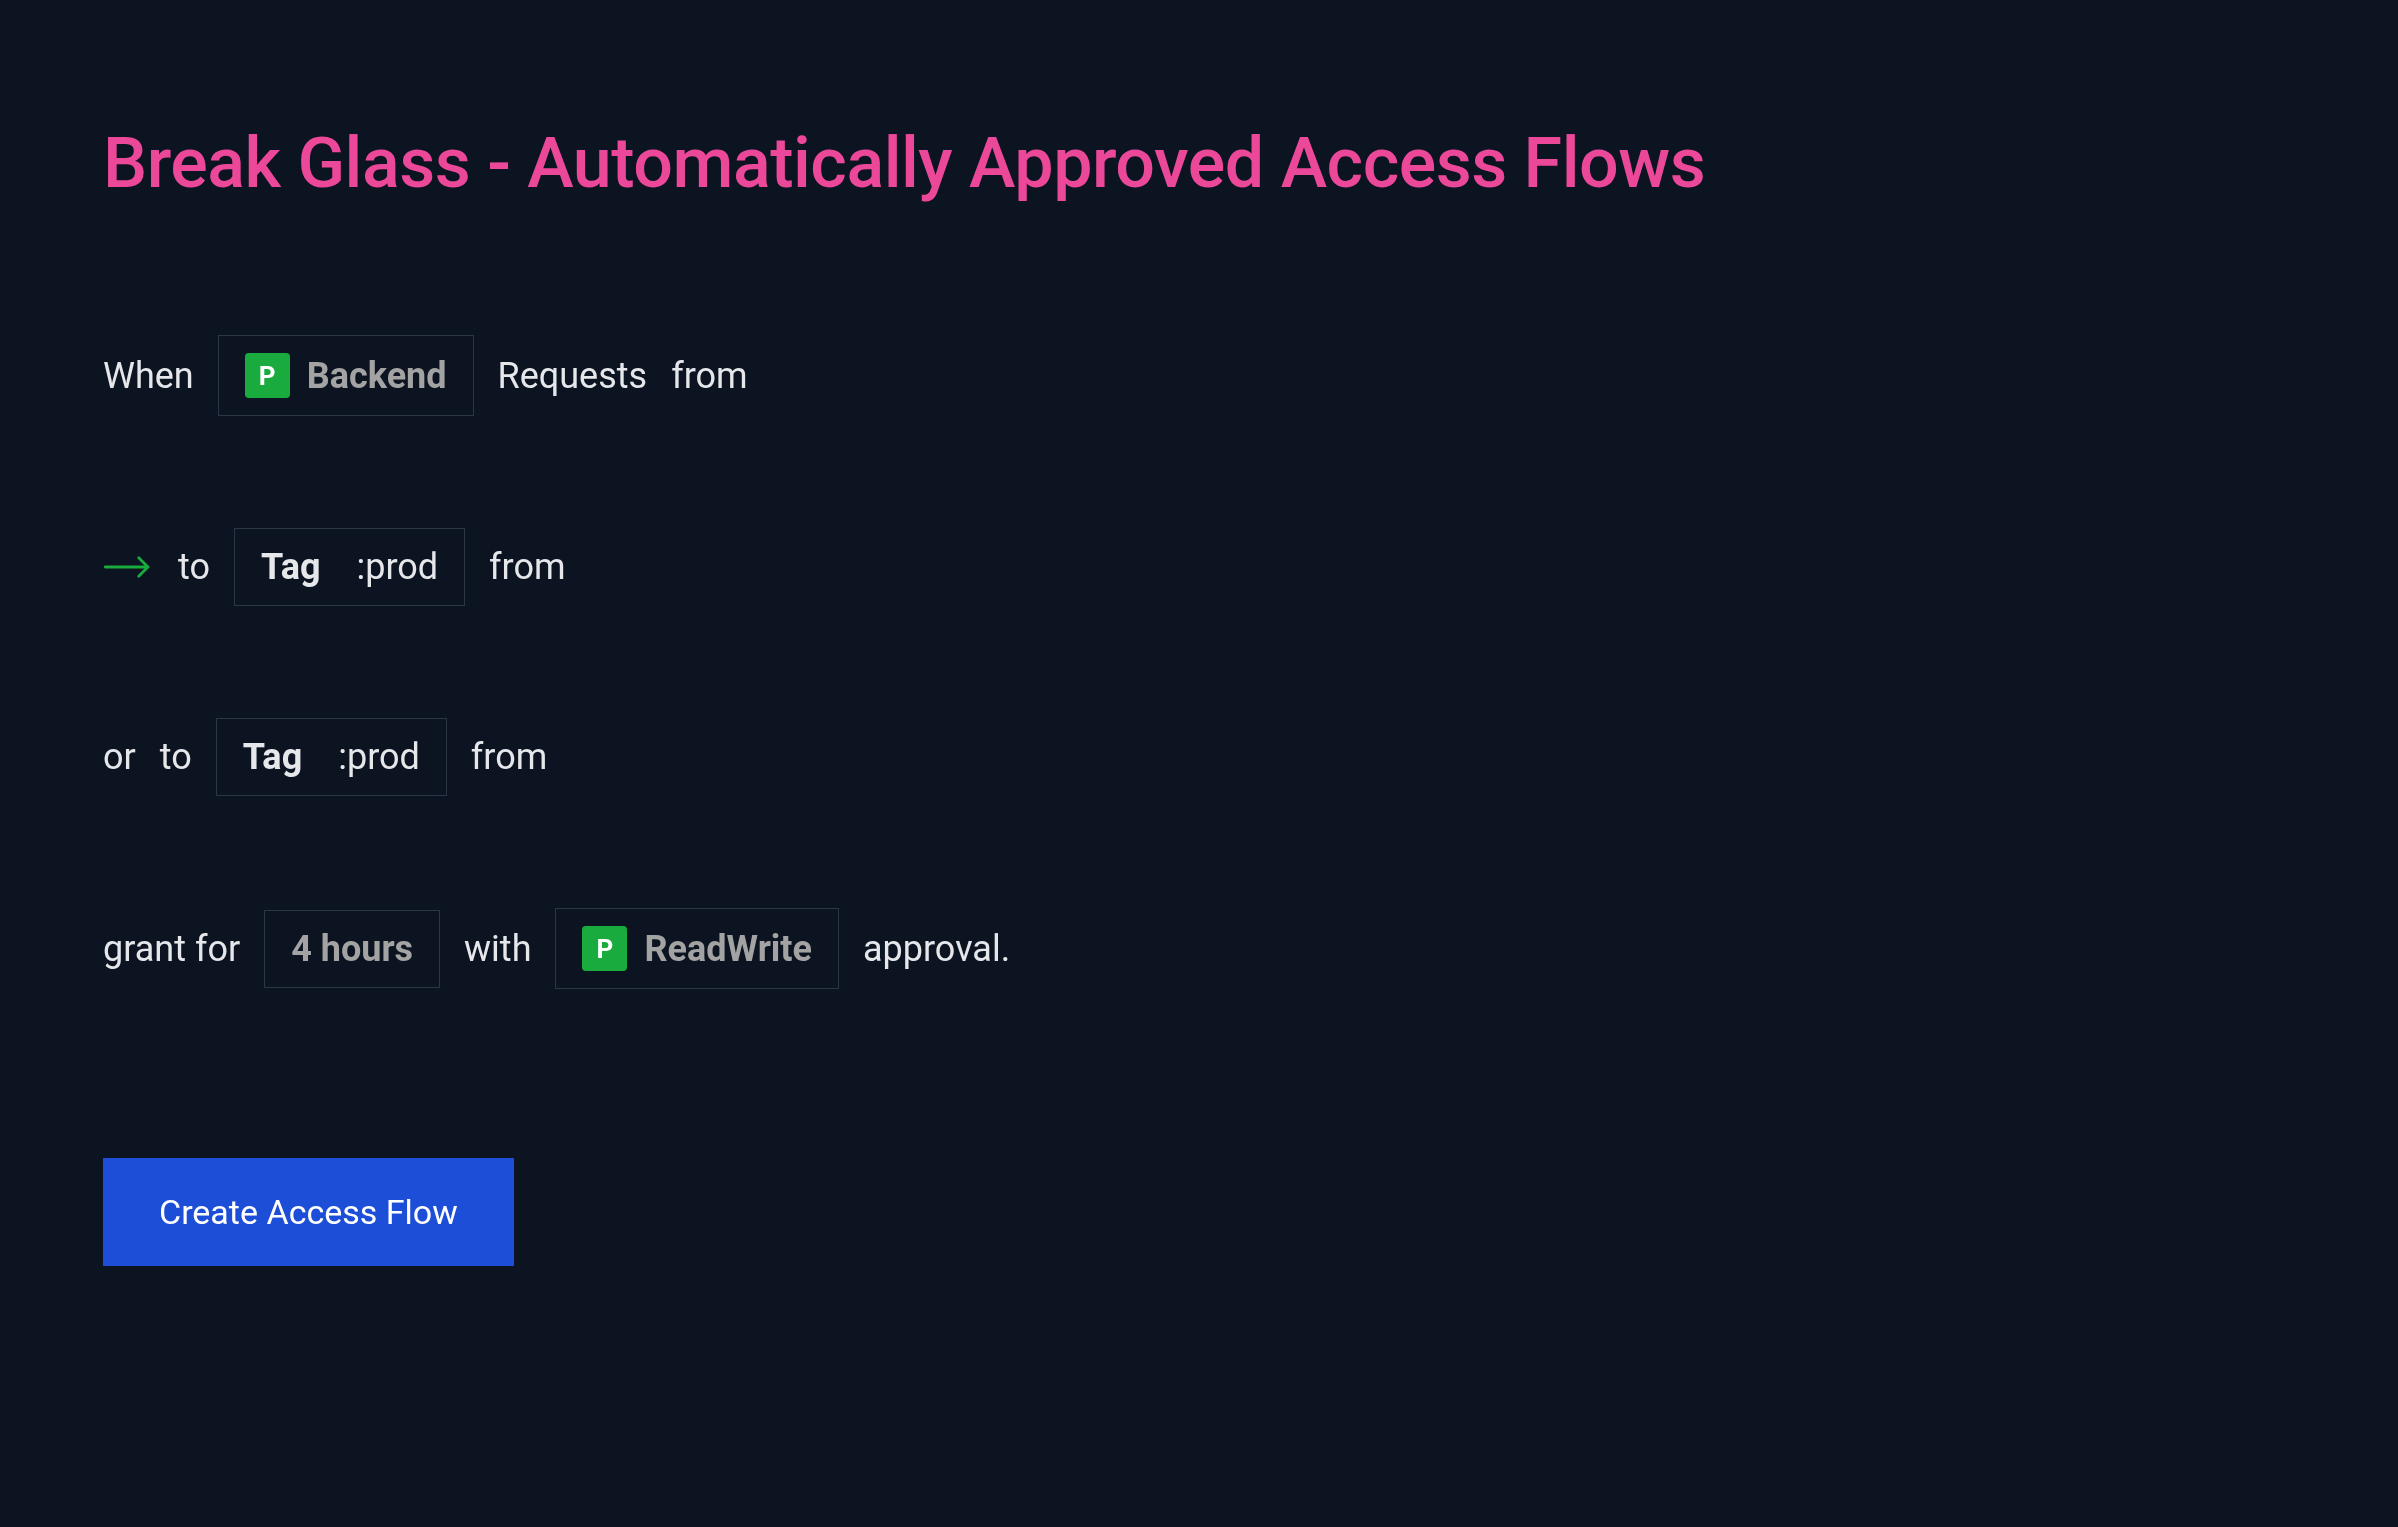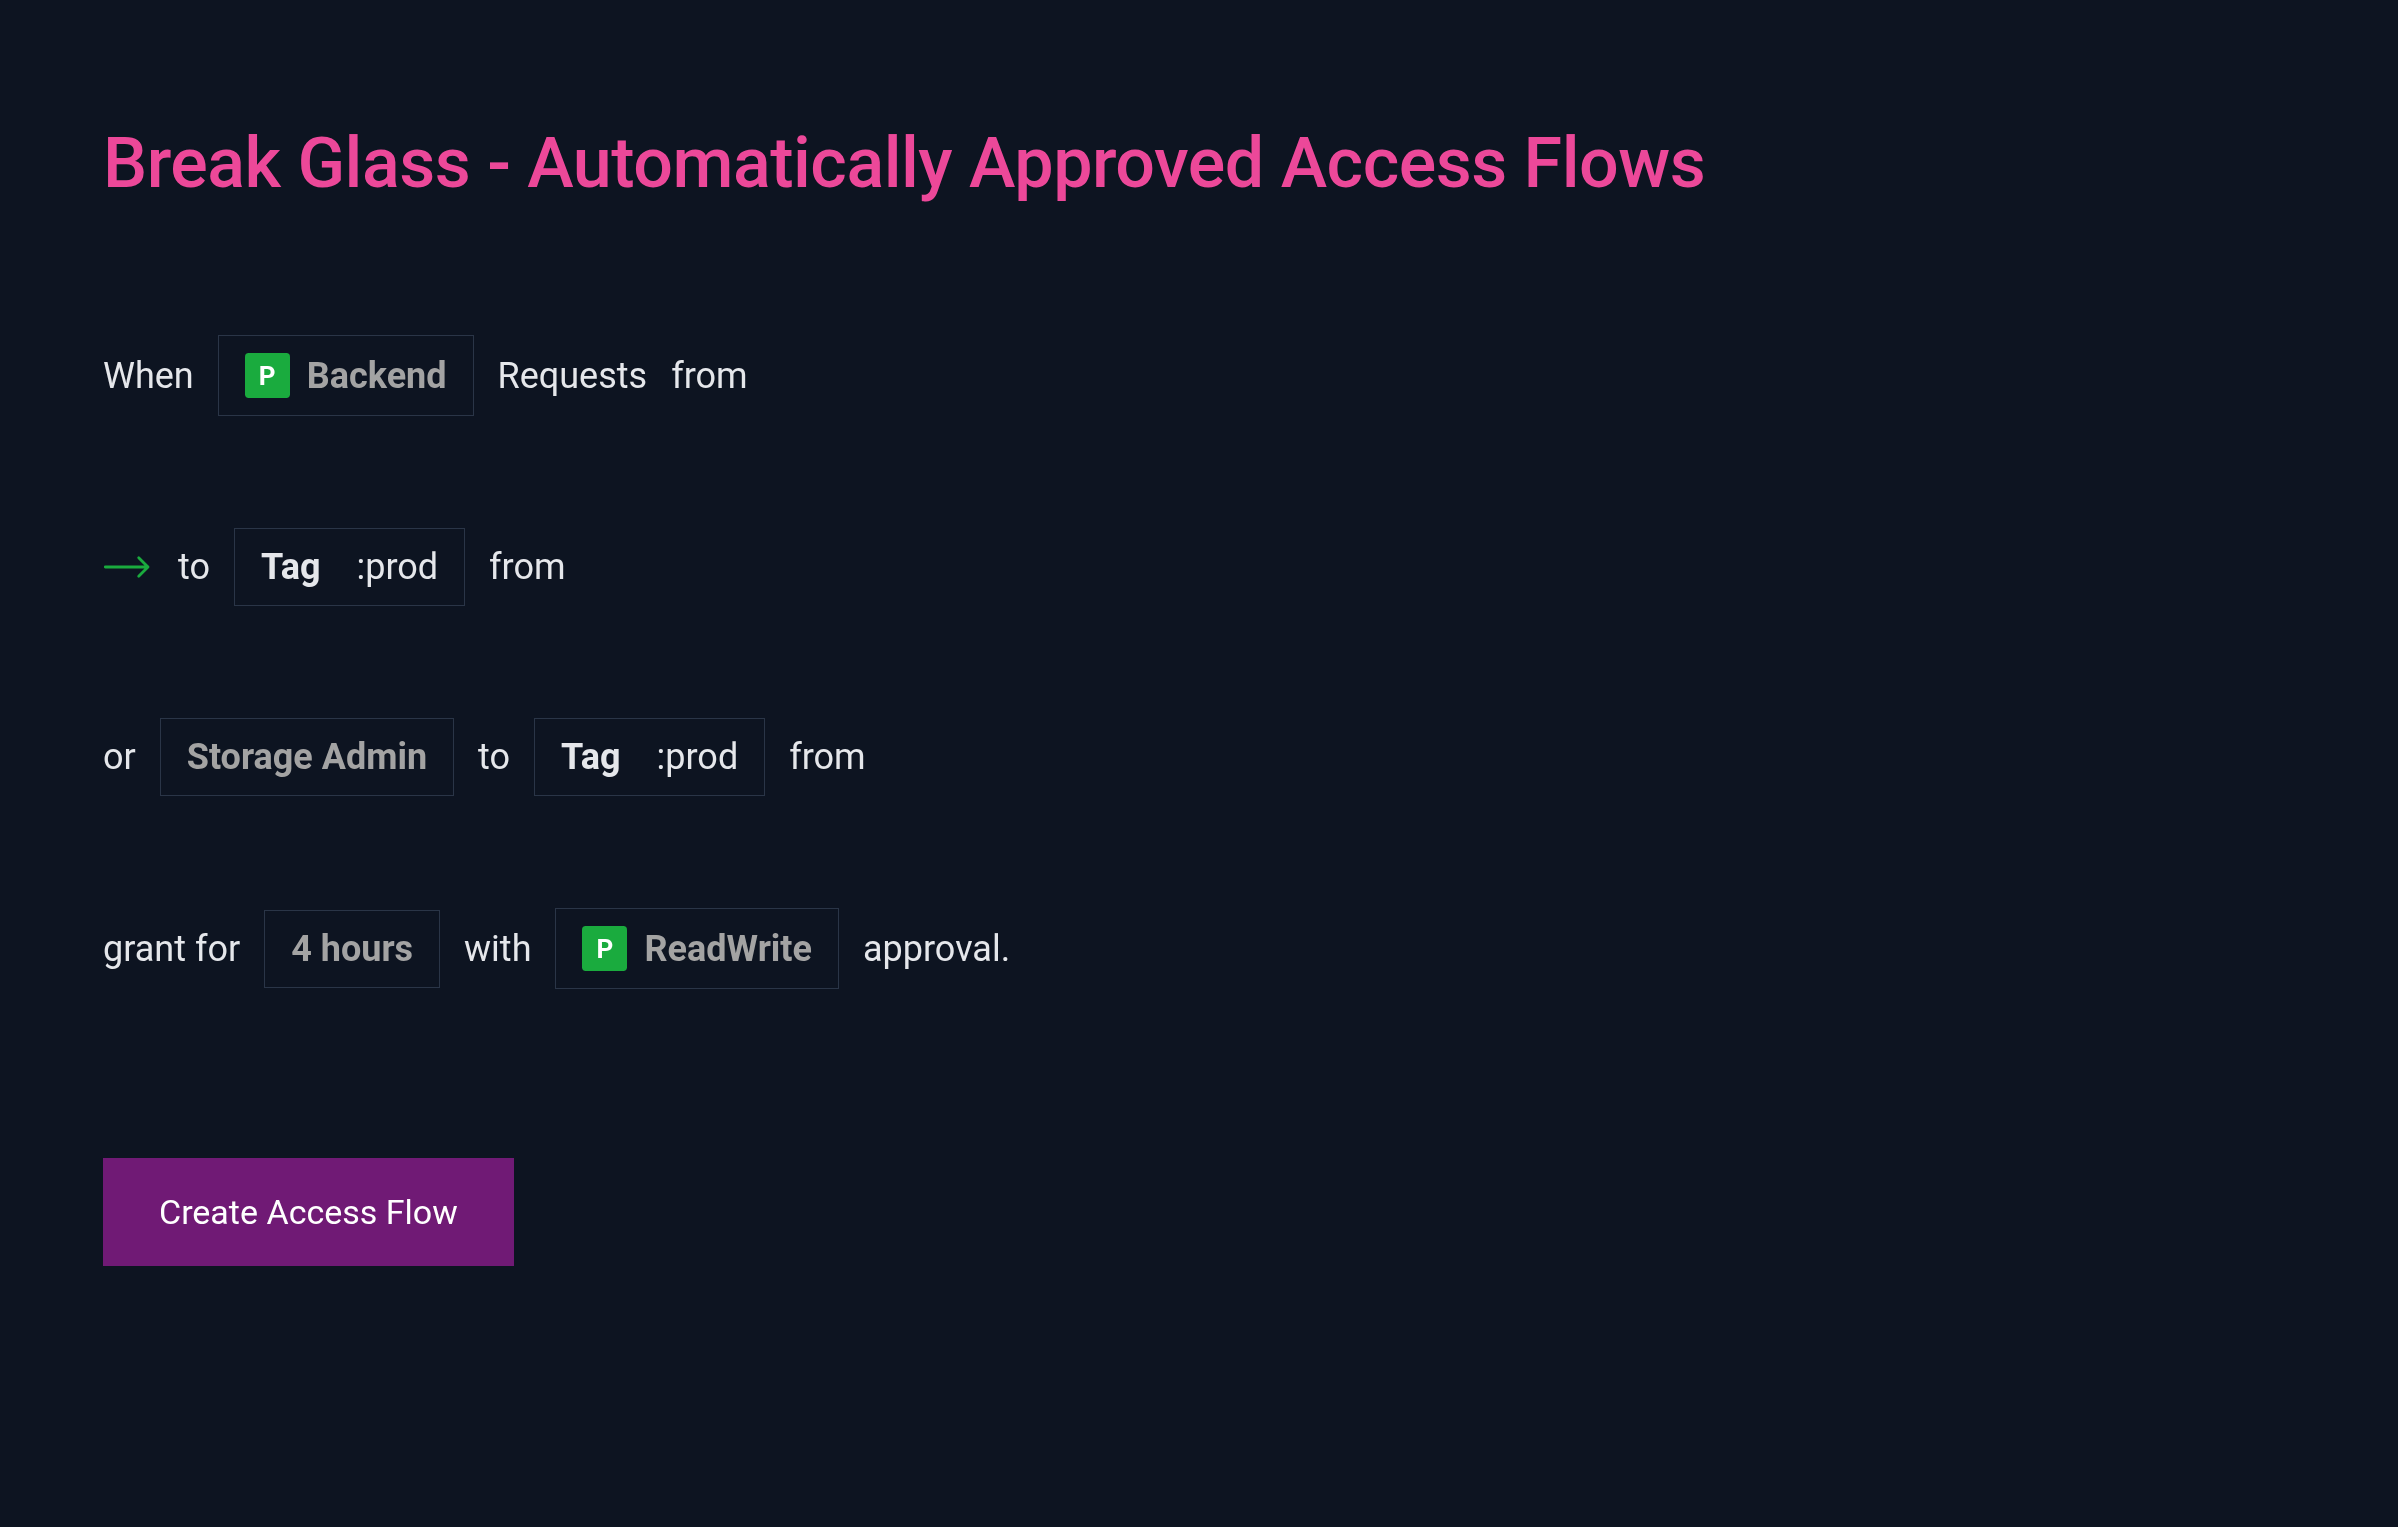--- a/index.html
+++ b/index.html
@@ -102,21 +102,21 @@
       justify-content: center;
     }
     
     .arrow-icon {
       color: #1aab3e;
       font-size: 39px;
       font-weight: 400;
     }
     
     .create-button {
-      background-color: #701a75;
+      background-color: #1d4ed8;
       color: #ffffff;
       border: none;
       padding: 34px 56px;
       font-size: 34px;
       font-weight: 400;
       cursor: pointer;
       font-family: inherit;
     }
   </style>
 </head>
@@ -144,23 +144,20 @@
   </span>
   <span class="label-text">to</span>
   <div class="chip">
     <span><span class="chip-tag-label">Tag</span><span class="chip-tag-value">:prod</span></span>
   </div>
   <span class="label-text">from</span>
 </div>
 
 <div class="flow-row">
   <span class="label-text">or</span>
-  <div class="chip">
-    <span class="chip-text">Storage Admin</span>
-  </div>
   <span class="label-text">to</span>
   <div class="chip">
     <span><span class="chip-tag-label">Tag</span><span class="chip-tag-value">:prod</span></span>
   </div>
   <span class="label-text">from</span>
 </div>
 
 <div class="flow-row">
   <span class="label-text">grant for</span>
   <div class="chip">

